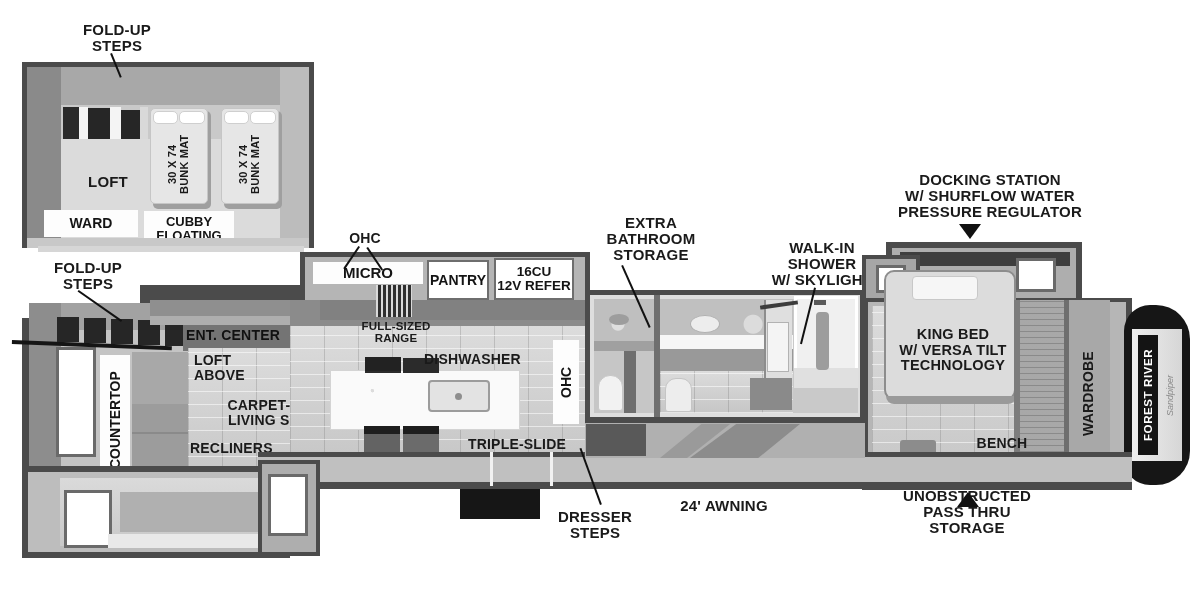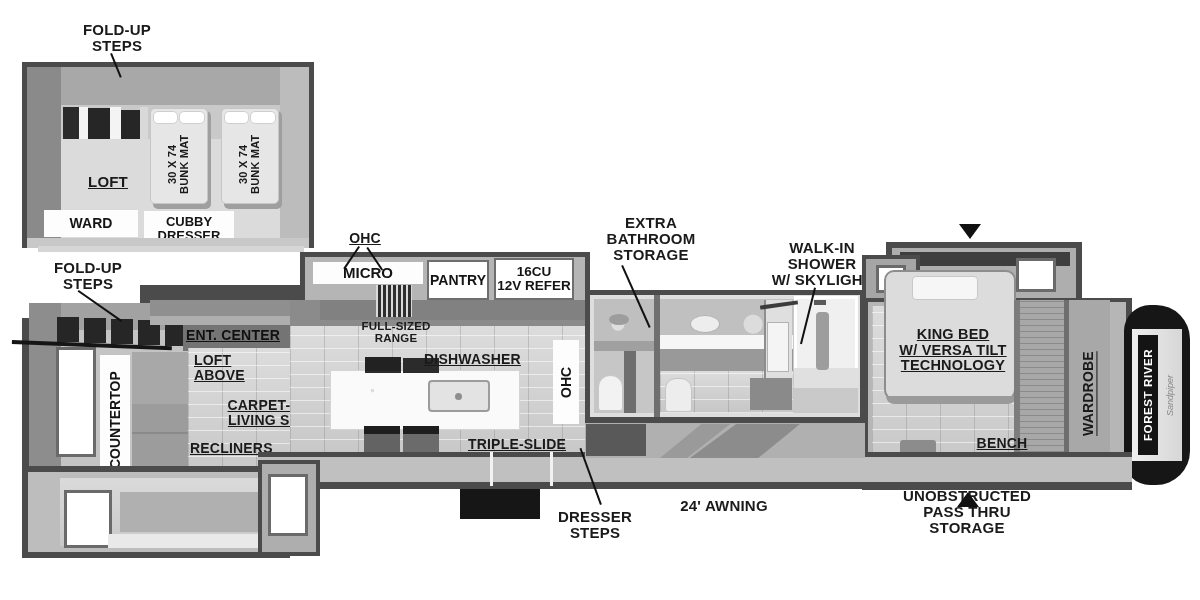--- a/index.html
+++ b/index.html
@@ -12,21 +12,21 @@
   #stage{position:absolute;left:0;top:0;width:1200px;height:600px;}
 
   
   .abs{position:absolute;box-sizing:border-box;}
   .lbl{
     position:absolute;color:#1a1a1a;font-weight:bold;
     letter-spacing:.2px;line-height:1.08;text-align:center;
     white-space:pre-line;
   }
   .lbl.big{font-size:15px;}
-  .lbl.med{font-size:14px;text-decoration:underline;}
+  .lbl.med{font-size:14px;}
   .lbl.xs{font-size:10.5px;}
   .boxlbl{
     position:absolute;background:#ffffff;border:2px solid #6e6e6e;
     color:#141414;font-weight:bold;display:flex;align-items:center;
     justify-content:center;text-align:center;line-height:1.05;
     white-space:pre-line;box-sizing:border-box;
   }
   .whitelbl{
     position:absolute;background:#fdfdfd;color:#141414;font-weight:bold;
     display:flex;align-items:center;justify-content:center;text-align:center;
@@ -129,21 +129,21 @@
     <div class="abs" style="left:202px;top:49px;width:25px;height:13px;background:#fff;border-radius:5px;border:1px solid #cfcfcf;"></div>
     <div class="abs" style="left:228px;top:49px;width:26px;height:13px;background:#fff;border-radius:5px;border:1px solid #cfcfcf;"></div>
     <div class="lbl xs vert" style="left:201px;top:64px;width:54px;height:76px;display:flex;align-items:center;justify-content:center;font-size:11px;">30 X 74
 BUNK MAT</div>
 
     <div class="lbl med" style="left:48px;top:112px;width:76px;font-size:15px;">LOFT</div>
 
     <div class="whitelbl" style="left:22px;top:148px;width:94px;height:27px;font-size:14px;">WARD</div>
 
     <div class="whitelbl" style="left:122px;top:149px;width:90px;height:35px;font-size:13px;">CUBBY
-DRESSER</div>
+FLOATING</div>
 
     <div class="abs" style="left:5px;top:176px;width:282px;height:10px;background:#c8c8c8;"></div>
     <div class="abs" style="left:16px;top:184px;width:266px;height:6px;background:#d6d6d6;"></div>
   </div>
 
   <div class="leader" style="left:112px;top:53px;width:26px;transform:rotate(68deg);"></div>
   <div class="lbl big" style="left:52px;top:22px;width:130px;">FOLD-UP
 STEPS</div>
 
   <div class="abs shell-dark" style="left:22px;top:296px;width:268px;height:262px;"></div>
@@ -309,20 +309,23 @@
   <div class="abs" style="left:1014px;top:300px;width:6px;height:158px;background:#7c7c7c;"></div>
 
   <div class="abs" style="left:900px;top:440px;width:36px;height:22px;background:#8c8c8c;border-radius:3px;"></div>
   <div class="whitelbl" style="left:926px;top:455px;width:90px;height:22px;font-size:14px;">DRESSER</div>
   <div class="lbl med" style="left:962px;top:436px;width:80px;">BENCH</div>
 
   <div class="abs" style="left:1068px;top:300px;width:42px;height:182px;background:#a8a8a8;"></div>
   <div class="abs" style="left:1064px;top:300px;width:5px;height:182px;background:#6e6e6e;"></div>
   <div class="lbl med vert" style="left:1074px;top:330px;width:30px;height:128px;display:flex;align-items:center;justify-content:center;font-size:14px;">WARDROBE</div>
 
+  <div class="lbl big" style="left:880px;top:172px;width:220px;">DOCKING STATION
+W/ SHURFLOW WATER
+PRESSURE REGULATOR</div>
   <div class="arrow-d" style="left:959px;top:224px;"></div>
 
   <div id="rearcap">
     <div class="plate"></div>
     <div class="stripe"></div>
     <div id="brandtxt" class="vert">FOREST RIVER</div>
     <div id="scripttxt" class="vert">Sandpiper</div>
   </div>
 
   <div class="abs" style="left:258px;top:455px;width:874px;height:32px;background:#c0c0c0;"></div>

